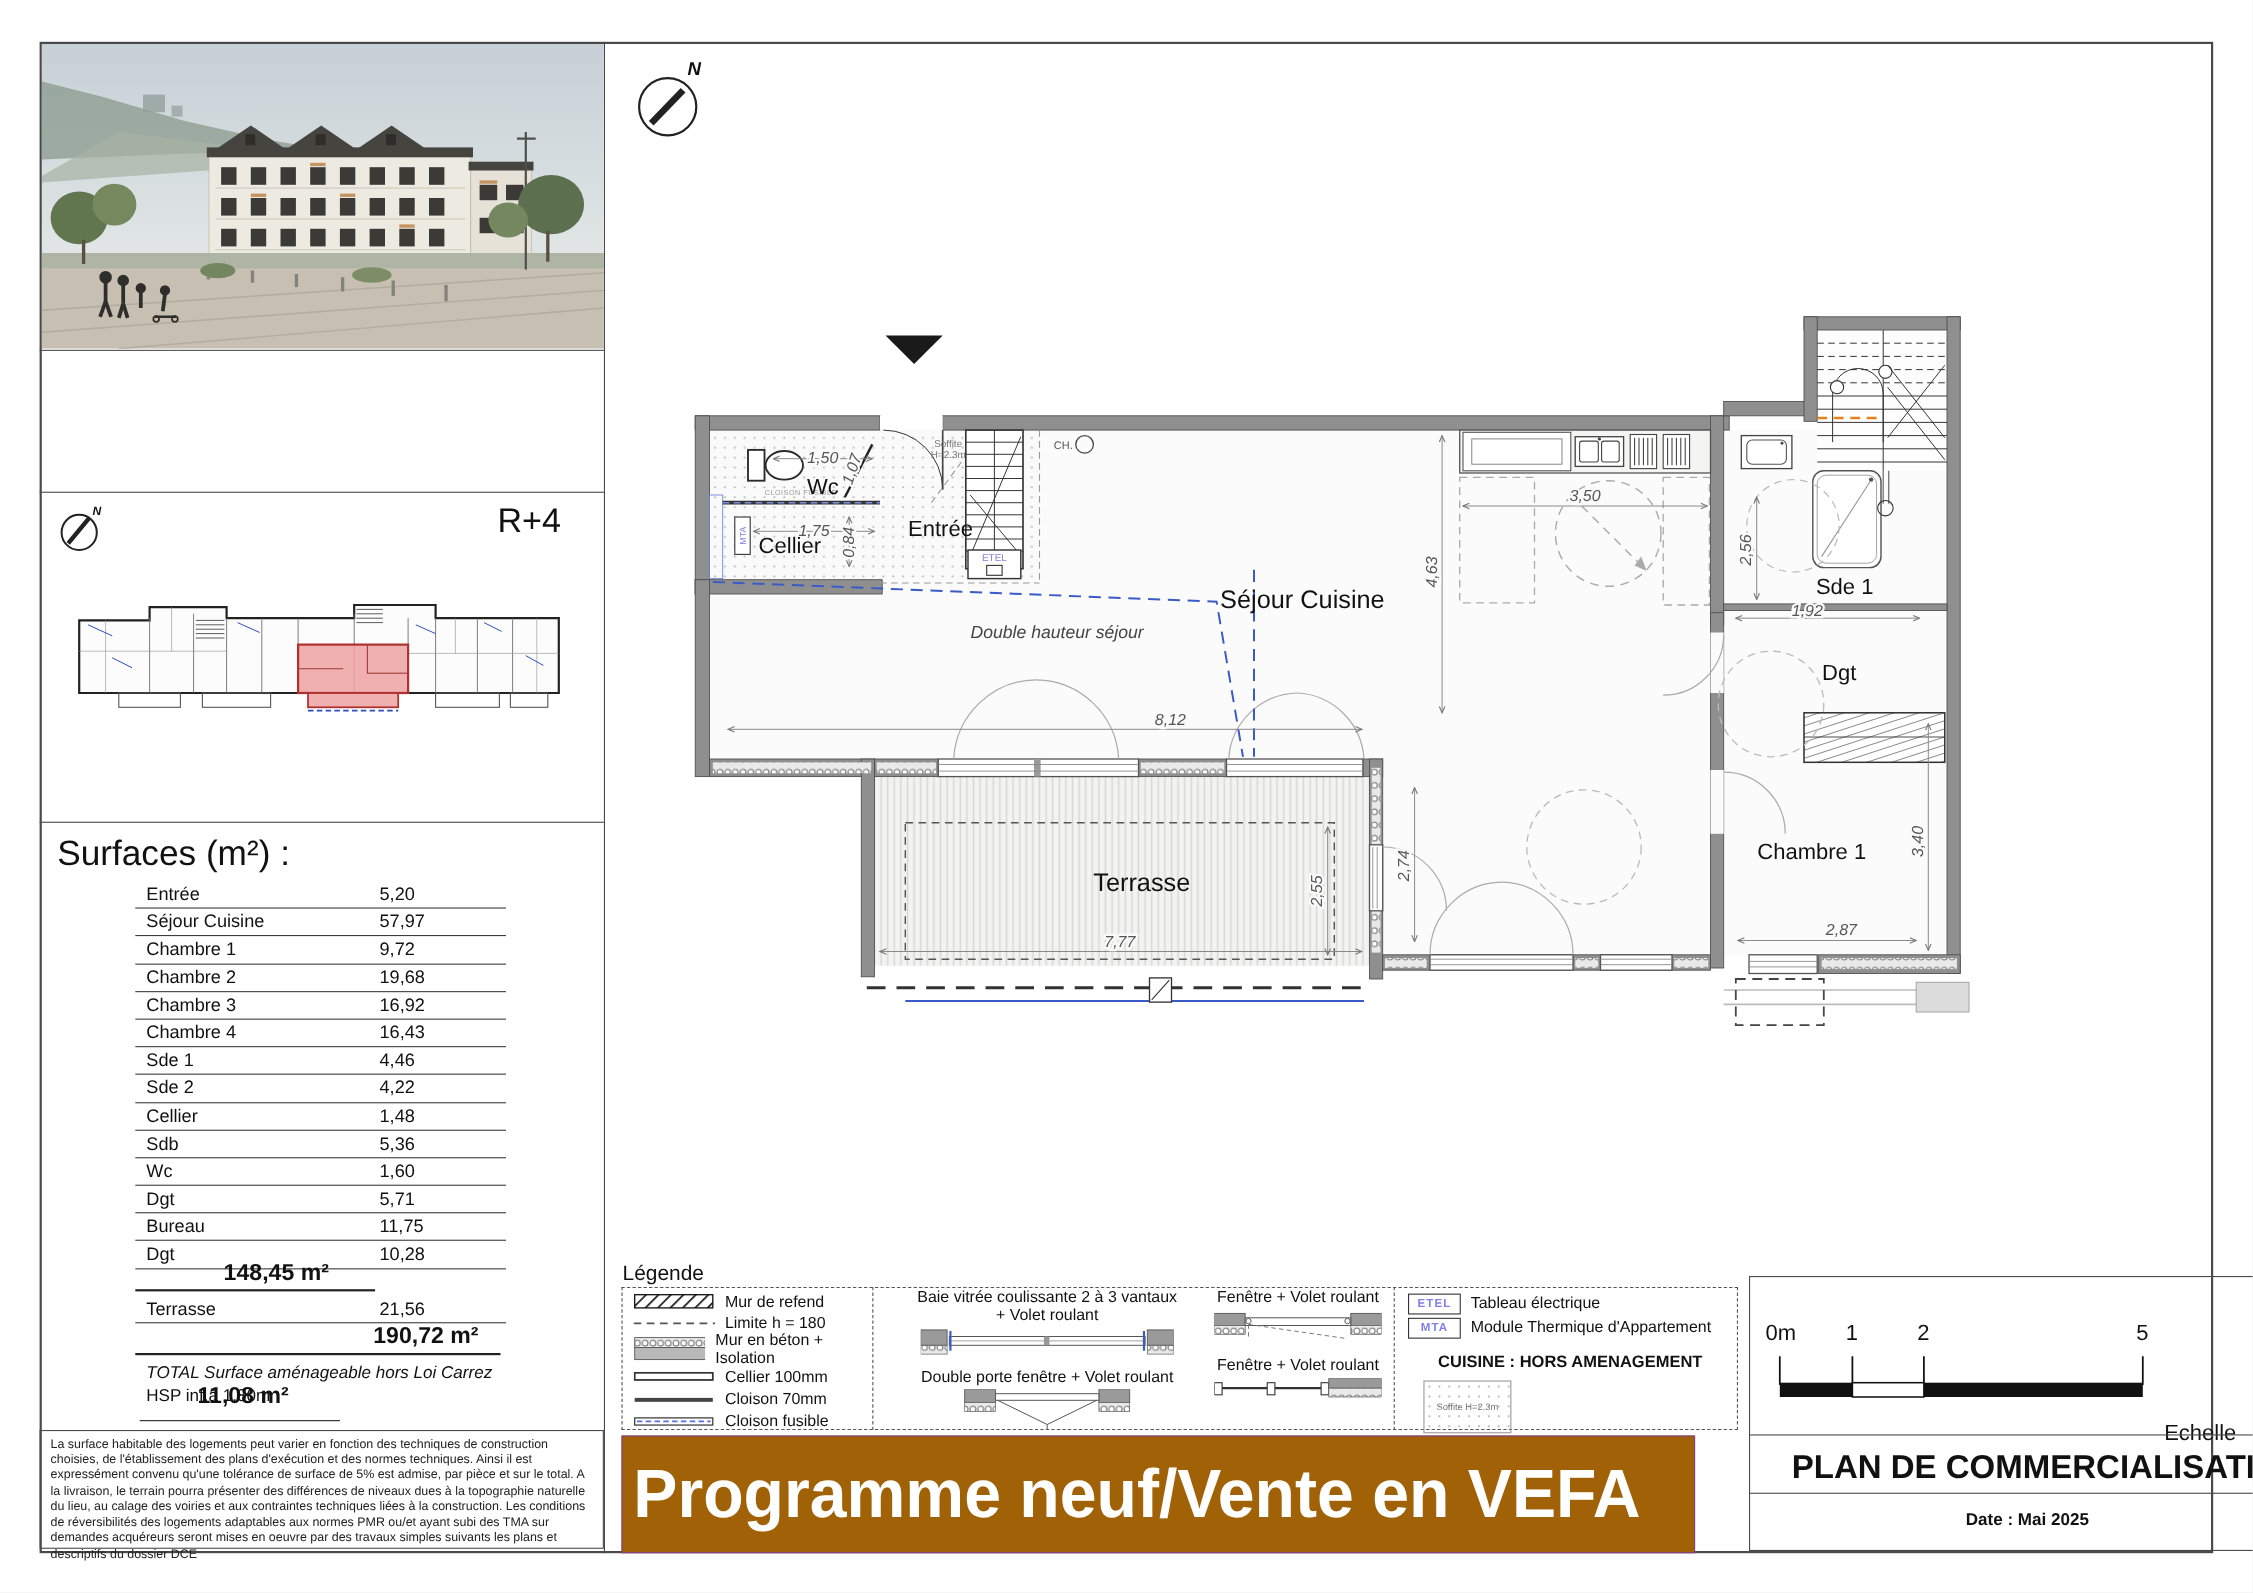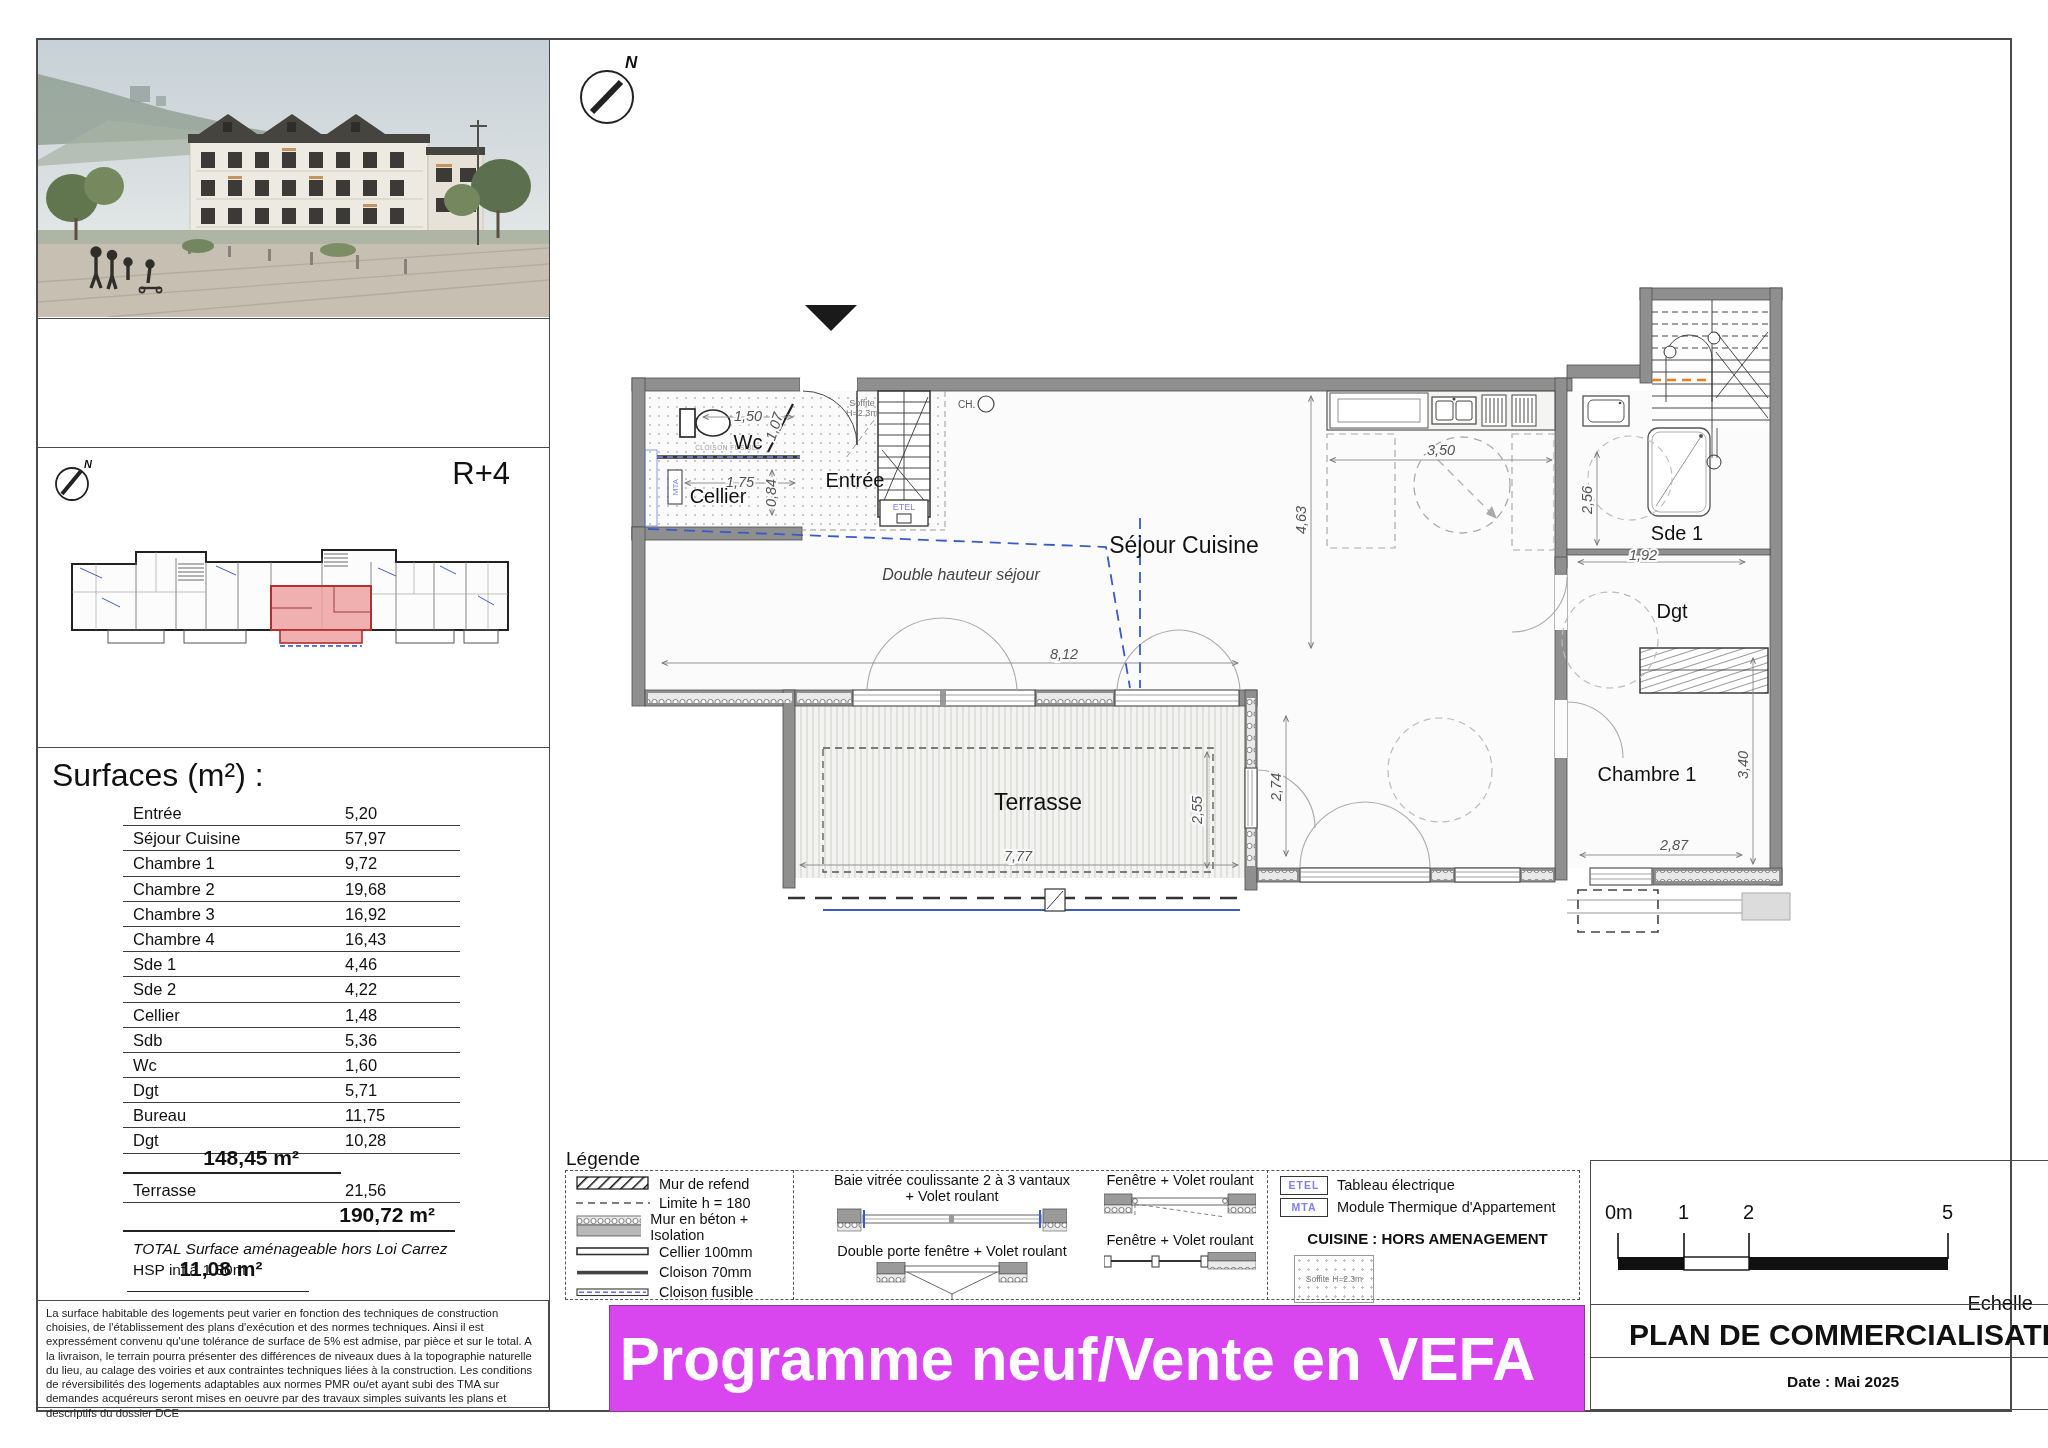--- a/index.html
+++ b/index.html
@@ -28,22 +28,22 @@
   .legend-sep{border-left:1.6px dashed #555;top:1170px;height:130px;}
   .lg-col{position:absolute;}
   .lg-row{display:flex;align-items:center;gap:9px;font-size:14.5px;color:#111;}
   .lg-title{font-size:14.5px;text-align:center;line-height:1.12;}
   .code-box{width:46px;height:17px;border:1.5px solid #333;font-size:10.5px;font-weight:bold;letter-spacing:1px;
             color:#8080e8;display:flex;align-items:center;justify-content:center;}
   .soffite-box{width:78px;height:46px;border:1px solid #999;
                background-image:radial-gradient(#c0c0c0 1px, transparent 1.2px);background-size:9px 9px;
                display:flex;align-items:center;justify-content:center;font-size:8.5px;color:#777;}
   
-  .banner{left:565px;top:1305px;width:976px;height:107px;background:#d946ef;border:1.5px solid #83408a;
-          box-sizing:border-box;display:flex;align-items:center;overflow:hidden;margin-left:44px;}
+  .banner{left:565px;top:1305px;width:976px;height:107px;background:#a16207;border:1.5px solid #83408a;
+          box-sizing:border-box;display:flex;align-items:center;overflow:hidden;}
   .banner span{font-size:62px;font-weight:bold;color:#fff;white-space:nowrap;padding-left:10px;
                transform:scaleX(.97);transform-origin:0 50%;}
   
   .tblock{left:1590px;top:1160px;width:506px;height:250px;border:1.6px solid #4a4a4a;box-sizing:border-box;}
   .tb-div{border-top:1.6px solid #4a4a4a;left:0;width:100%;}
   .tick-num{font-size:20px;}
   .echelle{font-size:20px;}
   .doc-title{width:100%;text-align:right;font-weight:bold;font-size:30px;}
   .doc-date{width:100%;text-align:center;font-weight:bold;font-size:15.5px;}
   

